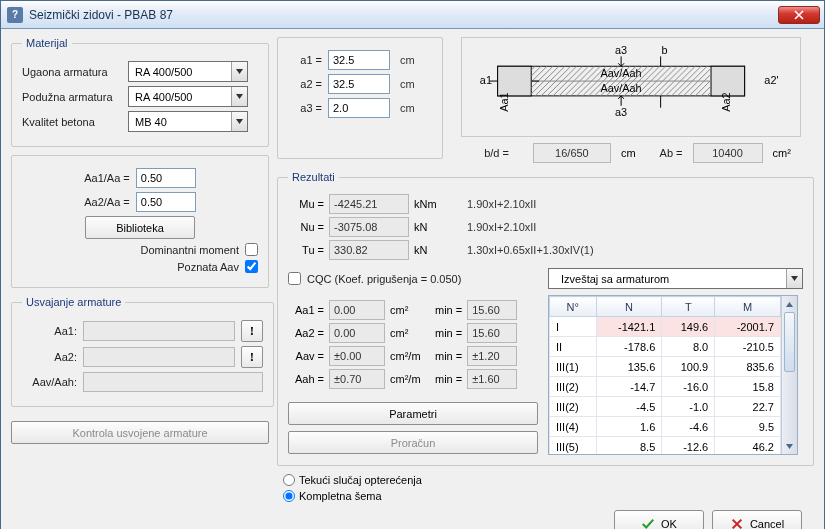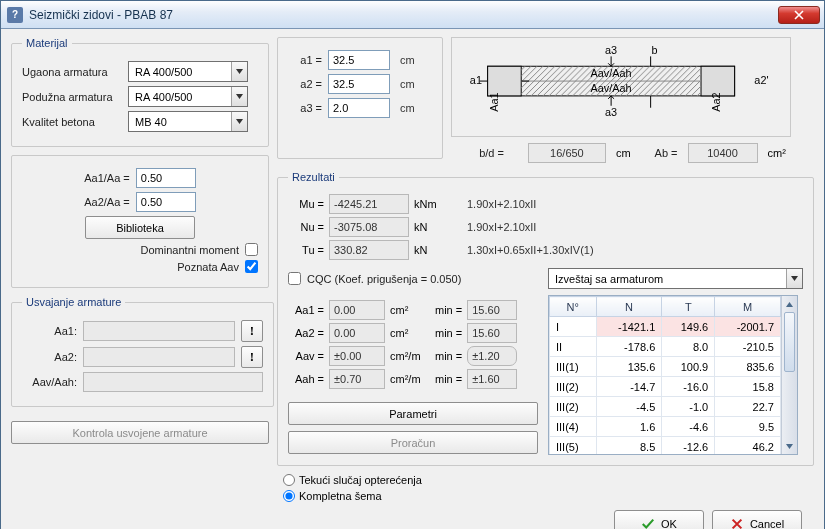--- a/index.html
+++ b/index.html
@@ -150,21 +150,21 @@
             <input class="txt ro" style="flex: 1 1 0%;" readonly="" value="">
           </div>
         </fieldset>
 
         <button class="btn disabled" style="width:100%;margin-top:6px">
             <span>Kontrola usvojene armature</span>
           </button>
       </div>
 
       <div class="mid">
-        <div style="display:flex; gap:8px;">
+        <div style="display:flex; gap:18px;">
 
           <fieldset class="group" style="width:166px">
             <div class="row">
                 <label style="width:34px;text-align:right">a1 =</label>
                 <input class="txt" style="width: 62px;" value="32.5">
                 <span class="unit-cm">cm</span>
               </div>
             <div class="row">
                 <label style="width:34px;text-align:right">a2 =</label>
                 <input class="txt" style="width: 62px;" value="32.5">
@@ -258,40 +258,40 @@
                   <input class="txt ro rright" style="width: 56px;" readonly="" value="0.00">
                   <span style="width:40px">cm²</span>
                   <span>min =</span>
                   <input class="txt ro rright" style="width: 50px;" readonly="" value="15.60">
                 </div>
               <div class="resfield">
                   <span class="lbl">Aav =</span>
                   <input class="txt ro rright" style="width: 56px;" readonly="" value="±0.00">
                   <span style="width:40px">cm²/m</span>
                   <span>min =</span>
-                  <input class="txt ro rright" style="width: 50px; border-radius: 7px;" readonly="" value="±1.20">
+                  <input class="txt ro rright" style="width: 50px;" readonly="" value="±1.20">
                 </div>
               <div class="resfield">
                   <span class="lbl">Aah =</span>
                   <input class="txt ro rright" style="width: 56px;" readonly="" value="±0.70">
                   <span style="width:40px">cm²/m</span>
                   <span>min =</span>
                   <input class="txt ro rright" style="width: 50px;" readonly="" value="±1.60">
                 </div>
               <button class="btn" style="width:100%;margin-top:10px">
                   <span>Parametri</span>
                 </button>
               <button class="btn disabled" style="width:100%;margin-top:6px">
                   <span>Proračun</span>
                 </button>
             </div>
 
             <div style="flex:1">
               <div class="combo" style="width:100%;margin-bottom:6px">
-                <span style="flex:1;padding:0 6px">Izveštaj sa armaturom</span>
+                <span style="flex:1;padding:0 12px">Izveštaj sa armaturom</span>
                 <span class="dd">
                     <svg viewBox="0 0 7 5">
                       <path d="M0 0 L7 0 L3.5 5 Z" fill="#333"></path>
                     </svg>
                   </span>
               </div>
               <div class="table-wrap">
                 <div class="table-scroll">
                   <table class="grid" id="grid">
                       <thead>

